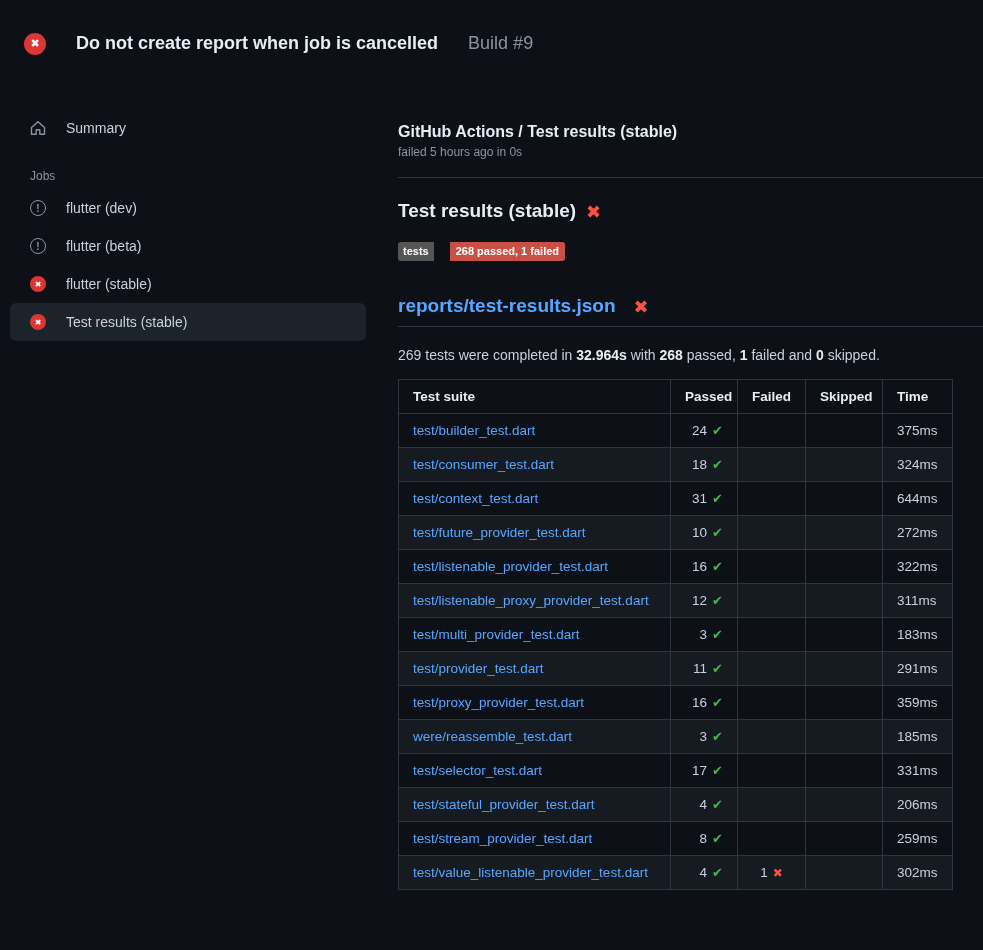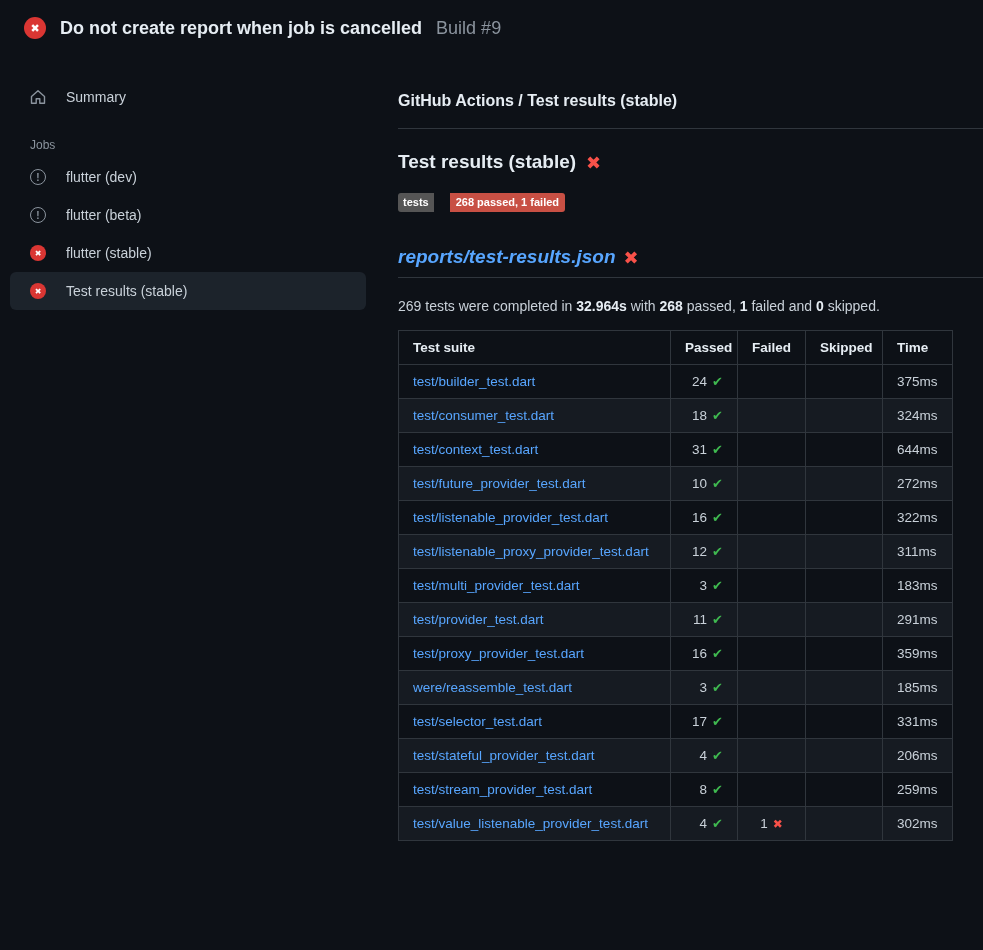--- a/index.html
+++ b/index.html
@@ -14,21 +14,21 @@
        font-family:"Liberation Sans","DejaVu Sans",sans-serif;}
 
   .header{display:flex;align-items:center;gap:14px;padding:17px 24px 15px 24px;}
   .circle{border-radius:50%;display:inline-flex;align-items:center;justify-content:center;
           flex:none;background:var(--fail-circle-red);color:#fff;font-family:"DejaVu Sans",sans-serif;}
   .circle.big{width:22px;height:22px;font-size:11px;font-weight:bold;}
   .circle.small{width:16px;height:16px;font-size:8px;font-weight:bold;}
   .warn-circle{width:16px;height:16px;border:1.5px solid var(--muted);border-radius:50%;
           color:var(--muted);display:inline-flex;align-items:center;justify-content:center;
           font-size:10px;font-weight:bold;flex:none;}
-  .page-title{font-size:18px;font-weight:bold;color:var(--heading);margin:0;}
+  .page-title{font-size:18px;font-weight:bold;color:var(--heading);margin:16px;}
   .build-number{font-size:18px;color:var(--muted);}
 
   .layout{display:flex;align-items:flex-start;}
   .sidebar{width:384px;flex:none;padding:24px 18px 0 10px;}
   .side-item{display:flex;align-items:center;gap:20px;padding:11px 12px 11px 20px;
              border-radius:6px;font-size:14px;color:var(--text);cursor:pointer;}
   .side-item.selected{background:var(--selected-bg);}
   .home-icon{color:var(--muted);display:inline-flex;flex:none;}
   .jobs-label{font-size:12px;color:var(--muted);margin:22px 0 6px 20px;}
 
@@ -36,22 +36,22 @@
   .crumb{font-size:16px;font-weight:bold;color:var(--heading);}
   .meta{font-size:12px;color:var(--muted);margin-top:4px;}
   .divider{border:none;border-top:1px solid var(--border);margin:18px 0 0 0;}
   .section-title{display:flex;align-items:center;gap:10px;font-size:19px;font-weight:bold;
                  color:var(--heading);margin:22px 0 0 0;}
   .xmark{color:var(--danger-red);font-family:"DejaVu Sans",sans-serif;font-weight:bold;font-size:18px;}
   .badge{display:inline-flex;margin-top:20px;font-size:11px;font-weight:bold;color:#fff;
          border-radius:3px;overflow:hidden;line-height:1;gap:16px;}
   .badge-label{background:var(--badge-label-bg);padding:4px 5px;}
   .badge-value{background:var(--badge-value-bg);padding:4px 6px;}
-  .report-title{display:flex;align-items:center;gap:8px;font-size:19px;font-weight:bold;
-                margin:34px 0 0 0;padding-bottom:9px;border-bottom:1px solid var(--border);font-style:italic;}
+  .report-title{display:flex;align-items:center;gap:18px;font-size:19px;font-weight:bold;
+                margin:34px 0 0 0;padding-bottom:9px;border-bottom:1px solid var(--border);}
   .report-title a{color:var(--accent-blue);text-decoration:none;cursor:pointer;}
   .summary-line{font-size:14px;margin:20px 0 0 0;color:var(--text);}
   .summary-line b{color:var(--heading);}
 
   table.results{border-collapse:collapse;margin-top:16px;font-size:13.5px;table-layout:fixed;width:554px;}
   table.results th, table.results td{border:1px solid var(--border);padding:8px 14px;height:34px;overflow:hidden;white-space:nowrap;}
   table.results th{color:var(--heading);font-weight:bold;text-align:left;}
   table.results tbody tr:nth-child(even){background:var(--row-alt-bg);}
   .c-suite{width:272px;}
   .c-passed{width:67px;text-align:right;}
@@ -100,20 +100,21 @@
 
   <div class="side-item selected">
     <span class="job-icon circle small">✖</span>
     <span class="job-label">Test results (stable)</span>
   </div>
 </div>
   </aside>
 
   <main class="main">
     <div class="crumb">GitHub Actions / Test results (stable)</div>
+    <div class="meta">failed 5 hours ago in 0s</div>
     <hr class="divider">
 
     <h2 class="section-title">
       <span>Test results (stable)</span>
       <span class="xmark">✖</span>
     </h2>
 
     <div class="badge">
       <span class="badge-label">tests</span>
       <span class="badge-value">268 passed, 1 failed</span>

